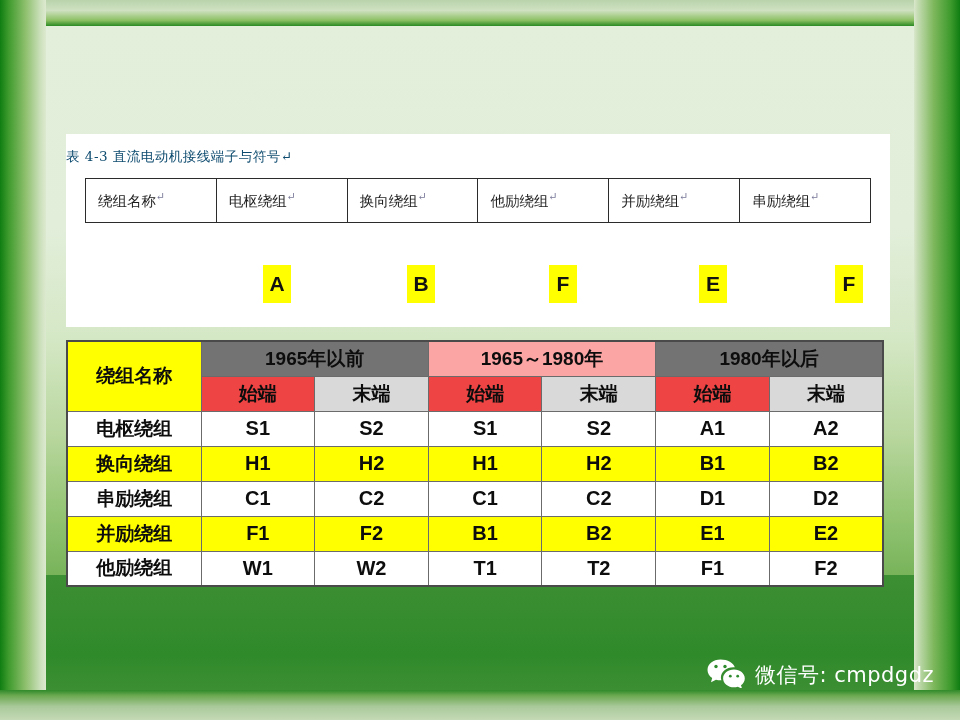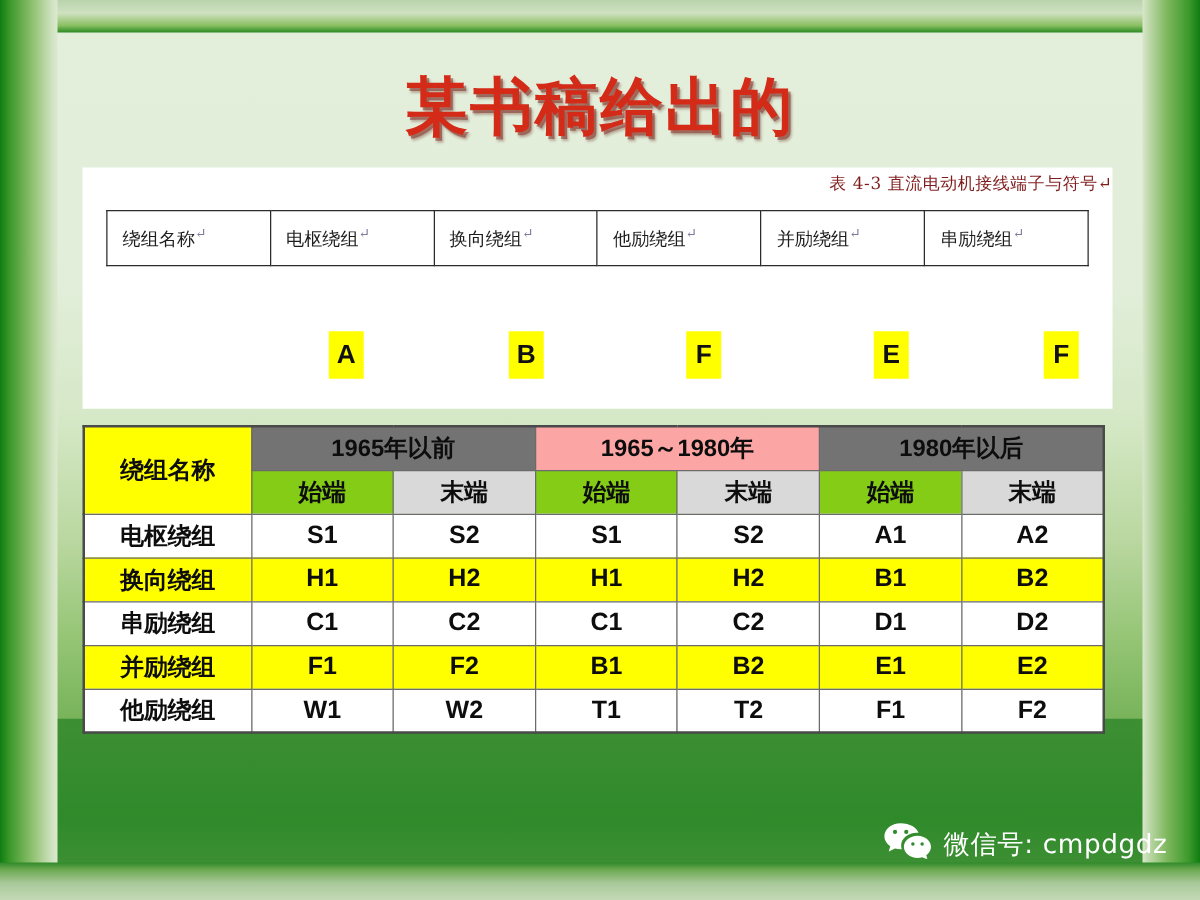--- a/index.html
+++ b/index.html
@@ -72,25 +72,25 @@
 
   
   #panel1 {
     position: absolute;
     left: 66px; top: 134px;
     width: 824px; height: 193px;
     background: #ffffff;
     z-index: 5;
   }
   #t1-caption {
-    text-align: right;
+    text-align: left;
     font-family: "DejaVu Serif", "Liberation Serif", serif;
     font-size: 13.5px;
-    color: #7f1d1d;
-    padding-top: 4px;
+    color: #0c4a6e;
+    padding-top: 14px;
     letter-spacing: .5px;
   }
   #t1 {
     border-collapse: collapse;
     margin: 12px auto 17px auto;
     width: 786px;
     table-layout: fixed;
   }
   #t1 td {
     border: 1.4px solid #2b2b2b;
@@ -138,21 +138,21 @@
     font-weight: bold;
     color: #0d0d0d;
     height: 35px;
     padding: 0;
     font-size: 19px;
     white-space: nowrap;
   }
   .c-name   { background: #ffff00; font-size: 19px; width: 134px; }
   .c-era-g  { background: #737373; font-size: 20px; }
   .c-era-b  { background: #fca5a5; font-size: 20px; }
-  .c-start  { background: #84cc16; font-size: 18px; }
+  .c-start  { background: #ef4444; font-size: 18px; }
   .c-end    { background: #d9d9d9; font-size: 18px; }
   .r-white  { background: #ffffff; }
   .r-yellow { background: #ffff00; }
   #t2 td.label { font-size: 19px; }
   #t2 td.val   { font-size: 20px; font-family: "Liberation Sans", sans-serif; }
 
   
   #footer {
     position: absolute;
     right: 26px; bottom: 28px;
@@ -175,21 +175,20 @@
 <div id="slide">
 
   <div class="canvas"></div>
   <div class="lower-green"></div>
 
   <div class="band-top"></div>
   <div class="band-left"></div>
   <div class="band-right"></div>
   <div class="band-bottom"></div>
 
-  <div id="title">某书稿给出的</div>
 
   <div id="panel1">
     <div id="t1-caption">
       <span>表 4-3 直流电动机接线端子与符号</span><span class="pil">↵</span>
     </div>
     <table id="t1">
       <tbody>
           <tr>
         <td><span>绕组名称</span><span class="pil">↵</span></td>
         <td><span>电枢绕组</span><span class="pil">↵</span></td>

